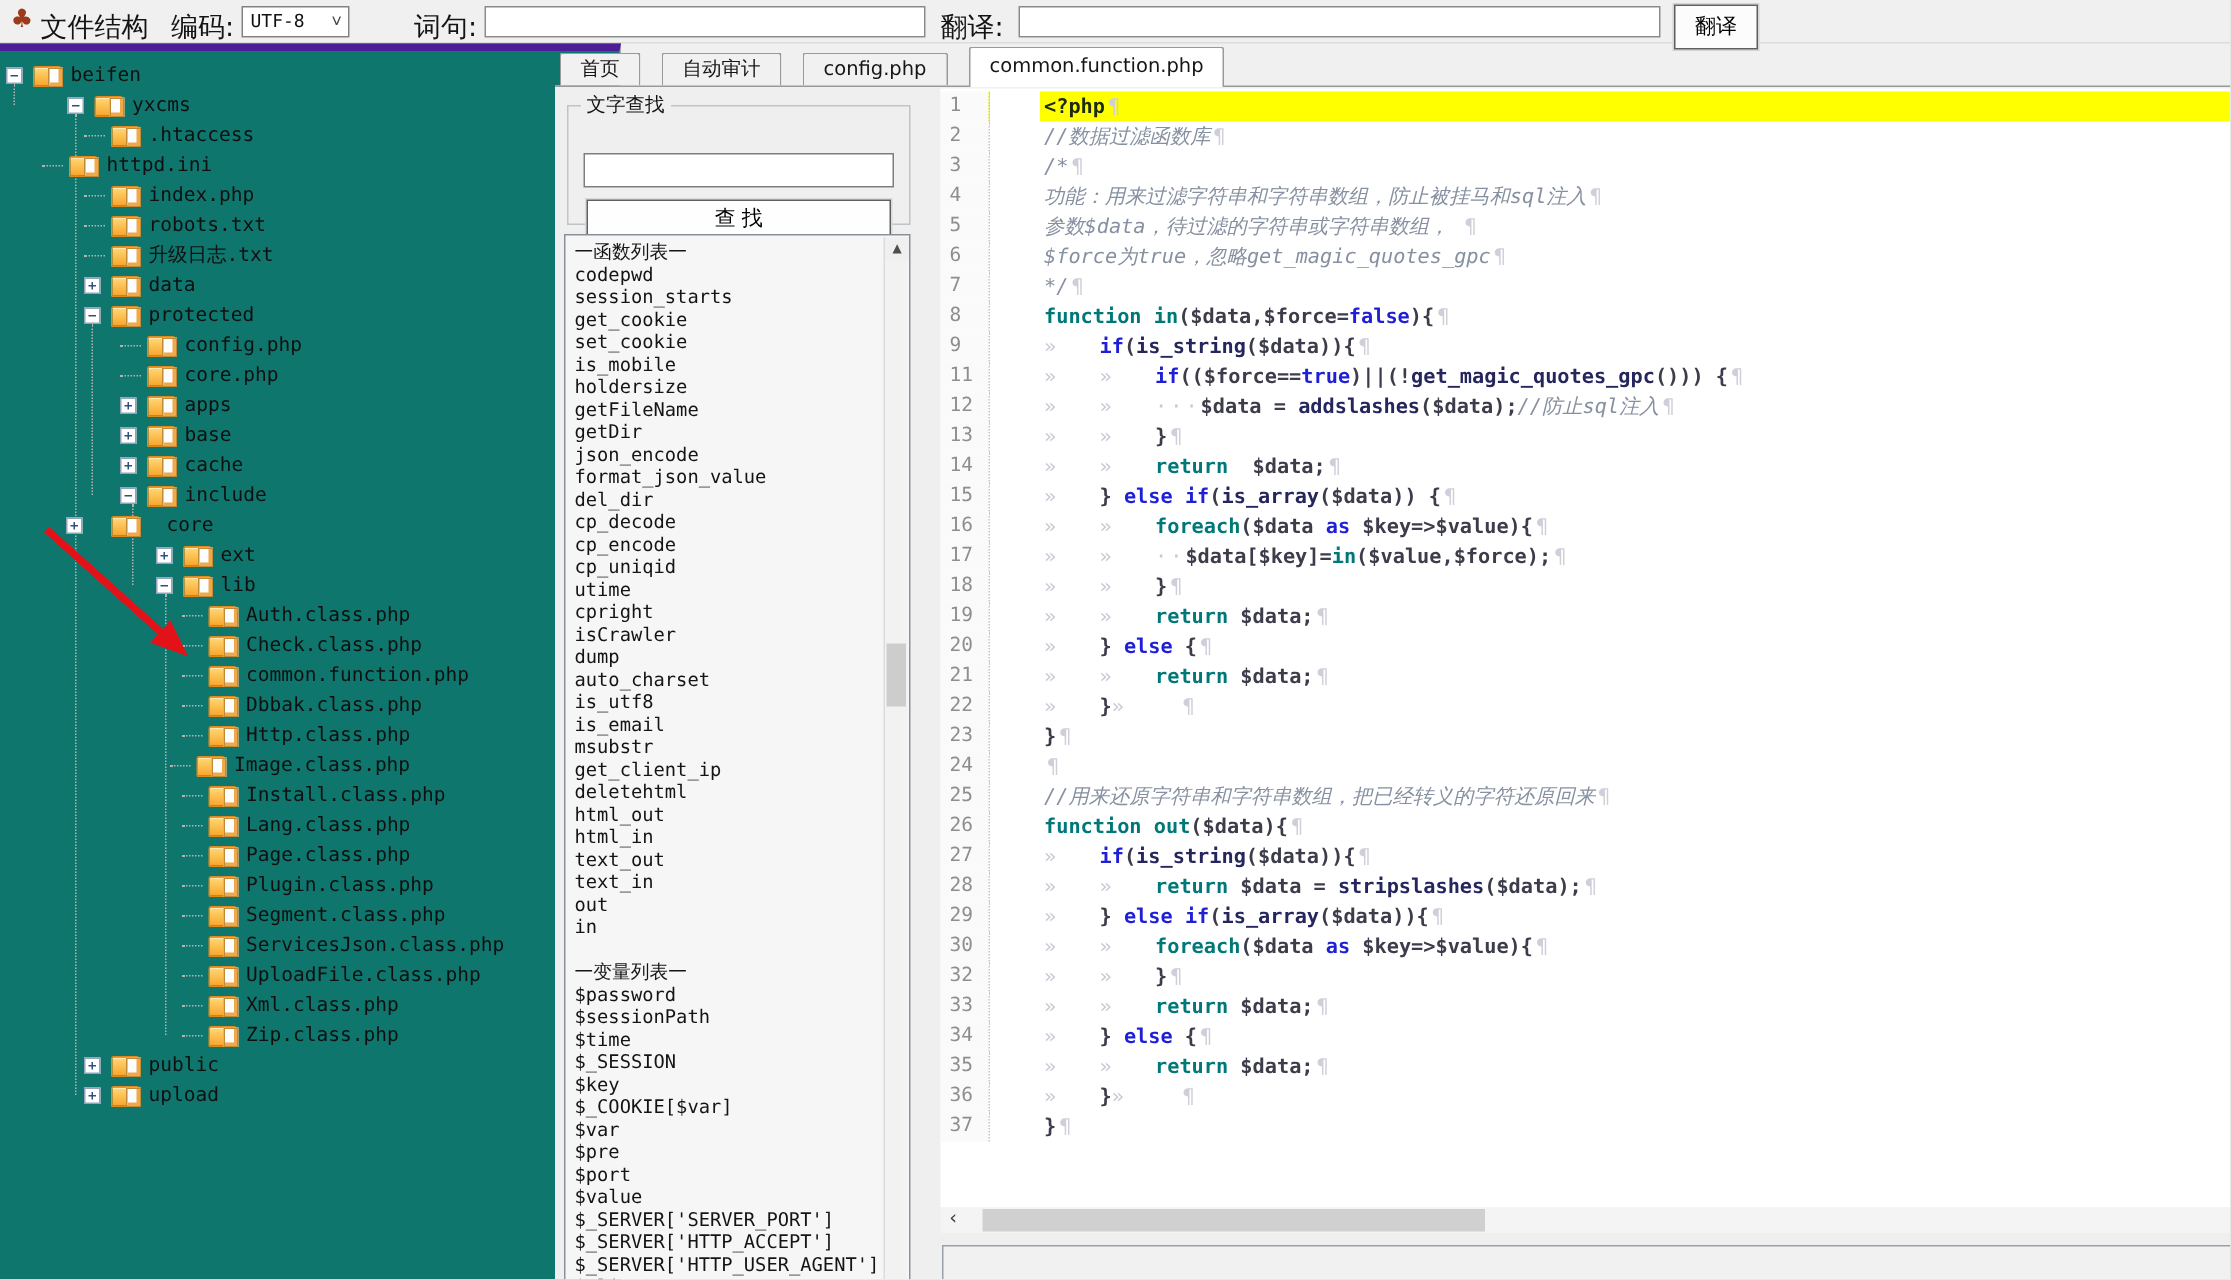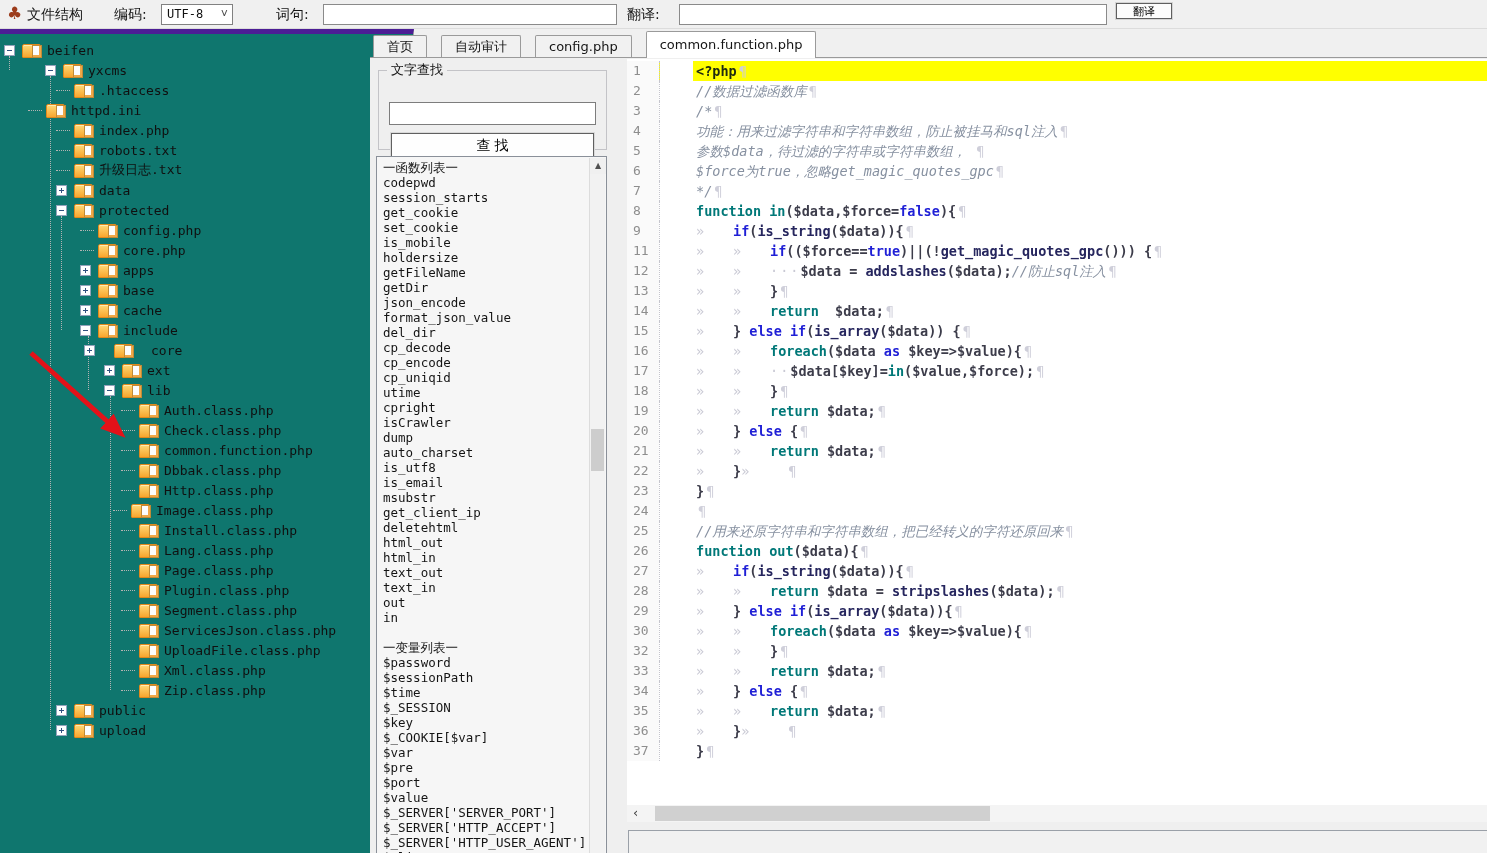--- a/index.html
+++ b/index.html
@@ -5,29 +5,29 @@
   * { margin:0; padding:0; box-sizing:border-box; }
   html,body { background:#d9d9d9; }
   .app { position:relative; width:1487px; height:853px; background:#f0f0f0; overflow:hidden;
          font-family:"DejaVu Sans","Liberation Sans",sans-serif; font-size:13px; color:#111; }
 
   
   .toolbar { position:absolute; left:0; top:0; width:100%; height:29px; background:#f0f0f0;
              border-bottom:1px solid #dcdcdc; }
   .toolbar .abs { position:absolute; top:6px; }
   .tool-icon { position:absolute; left:7px; top:3px; font-size:17px; color:#9c3b1b; }
-  .tlabel13 { font-size:14px; color:#141414; }
+  .tlabel13 { font-size:18px; color:#141414; }
   .combo { position:absolute; left:161px; top:4px; width:72px; height:21px; background:#fff;
            border:1px solid #818181; font-family:"DejaVu Sans Mono","Liberation Mono",monospace;
            font-size:12px; line-height:19px; padding-left:5px; }
   .combo .chev { position:absolute; right:4px; top:0px; color:#4a4a4a; font-size:12px; }
   .tinput { position:absolute; top:4px; height:21px; background:#fff; border:1px solid #8a8a8a;
             font-size:13px; padding:0 4px; }
-  .tbtn { position:absolute; left:1116px; top:3px; width:56px; height:16px; background:#fcfcfc;
-          border:1px solid #5f5f5f; box-shadow:0 0 0 1px #d4d4d4; font-size:11px; cursor:pointer;
+  .tbtn { position:absolute; left:1116px; top:3px; width:56px; height:30px; background:#fcfcfc;
+          border:1px solid #5f5f5f; box-shadow:0 0 0 1px #d4d4d4; font-size:14px; cursor:pointer;
           font-family:"DejaVu Sans","Liberation Sans",sans-serif; }
 
   
   .tree-panel { position:absolute; left:0; top:29px; width:414px; height:824px; background:#0f766e;
                 border-right:1px solid #a8a8a8; border-top:5px solid #4c1d95; overflow:hidden; }
   .trow { position:absolute; left:0; height:20px; width:100%; display:flex; align-items:center; cursor:default; }
   .trow .tlabel { font-family:"DejaVu Sans Mono","Liberation Mono",monospace; font-size:13px;
                   color:#101010; white-space:pre; }
   .exp { width:11px; height:11px; flex:none; background:#fff; border:1px solid #93a2bb; position:relative; margin-right:7px; }
   .exp::before { content:""; position:absolute; left:2px; top:4px; width:5px; height:1px; background:#31507f; }
@@ -197,21 +197,21 @@
         <div class="trow" style="top: 266px; padding-left: 80px;">
           <span class="exp plus"></span>
           <span class="ticon"></span>
           <span class="tlabel">cache</span>
         </div>
         <div class="trow" style="top: 286px; padding-left: 80px;">
           <span class="exp"></span>
           <span class="ticon"></span>
           <span class="tlabel">include</span>
         </div>
-        <div class="trow" style="top: 306px; padding-left: 84px; gap: 12px;">
+        <div class="trow" style="top: 306px; padding-left: 44px; gap: 12px;">
           <span class="exp plus"></span>
           <span class="ticon"></span>
           <span class="tlabel">core</span>
         </div>
         <div class="trow" style="top: 326px; padding-left: 104px;">
           <span class="exp plus"></span>
           <span class="ticon"></span>
           <span class="tlabel">ext</span>
         </div>
         <div class="trow" style="top: 346px; padding-left: 104px;">

